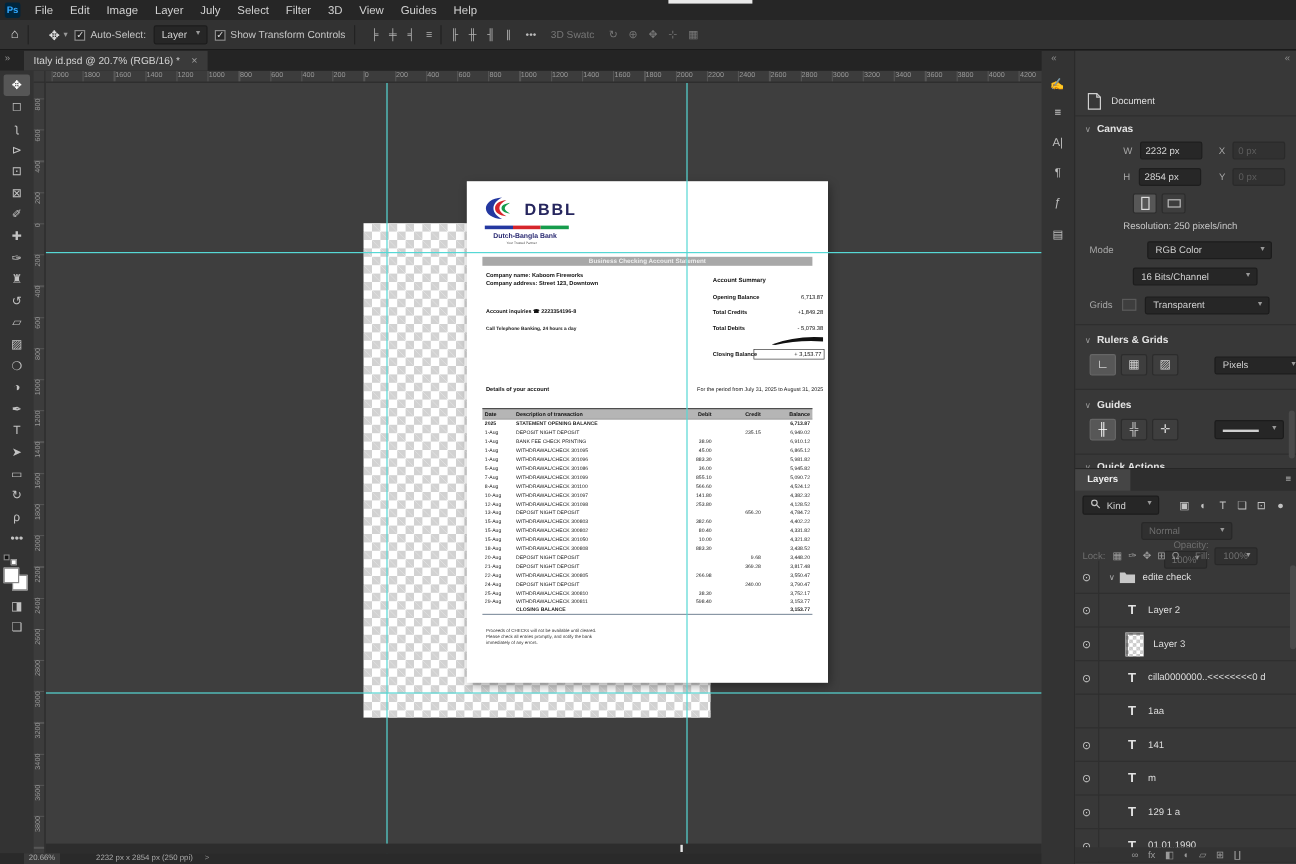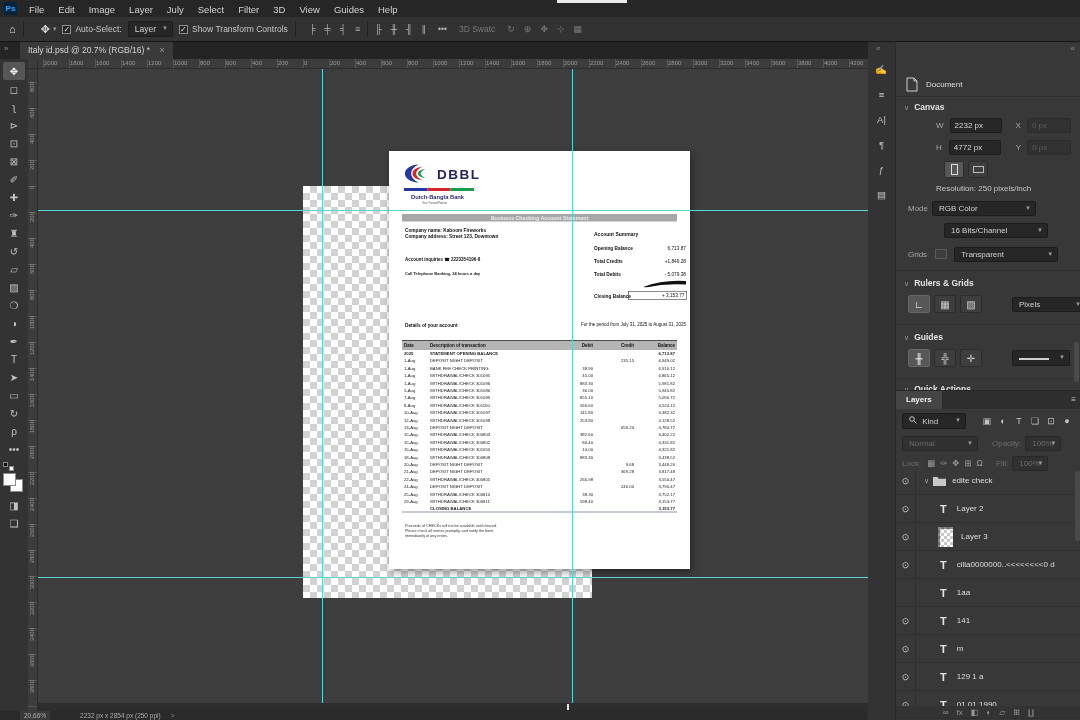--- a/index.html
+++ b/index.html
@@ -115,21 +115,21 @@
   .orient-l { width:11px; height:7px; border:1px solid #bbb; }
   .line-sample { width:30px; height:2px; background:#cfcfcf; }
   .pscroll { position:absolute; right:1px; width:5px; background:#4a4a4a; border-radius:3px; }
 
   
   #layers-sec { position:absolute; left:0; top:348px; width:185px; height:330px; background:#383838; border-top:1px solid #262626; }
   #layers-tabrow { position:absolute; left:0; top:0; width:185px; height:18px; background:#2e2e2e; }
   #layers-tab { position:absolute; left:0; top:0; height:18px; background:#454545; color:#f0f0f0; font-weight:bold; font-size:8px; line-height:18px; padding:0 10px; }
   #layers-filter { position:absolute; left:0; top:22px; width:185px; height:16px; display:flex; align-items:center; }
   .sq-ic { width:14px; height:14px; display:flex; align-items:center; justify-content:center; color:#c2c2c2; font-size:9px; margin-right:2px; }
-  #layers-blend { position:absolute; left:0; top:44px; width:185px; height:16px; display:flex; align-items:center; color:#6e6e6e; }
+  #layers-blend { position:absolute; left:0; top:44px; width:185px; height:16px; display:flex; align-items:center; color:#6e6e6e;flex-direction:column; }
   #layers-lock { position:absolute; left:0; top:64px; width:185px; height:16px; display:flex; align-items:center; color:#6e6e6e; }
   .lock-ic { color:#9c9c9c; font-size:8.5px; margin-right:5px; }
   .dd.disabled { color:#6e6e6e; background:#303030; border-color:#282828; }
   #layer-rows { position:absolute; left:0; top:76px; width:185px; height:254px; overflow:hidden; }
   .layer-row { position:relative; width:185px; height:28px; border-bottom:1px solid #2f2f2f; display:flex; align-items:center; }
   .eye-col { width:20px; height:28px; border-right:1px solid #2f2f2f; display:flex; align-items:center; justify-content:center; color:#c6c6c6; font-size:9px; }
   .layer-row.is-hidden .eye-col .eye { visibility:hidden; }
   .layer-row .grp-chev { display:none; color:#aaa; font-size:7px; margin:0 4px 0 8px; }
   .layer-row .grp-folder { display:none; margin-right:6px; }
   .layer-row .t-ic { display:none; font-size:11px; font-weight:bold; color:#e2e2e2; margin:0 10px 0 24px; }
@@ -575,37 +575,37 @@
   <div class="section-h" style="left:8px;top:60px"><span class="sh-chev">∨</span><span>Canvas</span></div>
 
   <div class="prow" style="top:76px;left:40px;height:14px">
     <span class="plabel" style="margin-right:6px">W</span>
     <span class="pfield" style="width:52px">2232 px</span>
     <span class="plabel" style="margin:0 6px 0 14px">X</span>
     <span class="pfield disabled" style="width:44px">0 px</span>
   </div>
   <div class="prow" style="top:98px;left:40px;height:14px">
     <span class="plabel" style="margin-right:7px">H</span>
-    <span class="pfield" style="width:52px">4772 px</span>
+    <span class="pfield" style="width:52px">2854 px</span>
     <span class="plabel" style="margin:0 6px 0 15px">Y</span>
     <span class="pfield disabled" style="width:44px">0 px</span>
   </div>
   <div class="prow" style="top:118px;left:48px;height:18px">
     <span class="orient-btn active">
         <span class="orient-p"></span>
       </span>
     <span class="orient-btn">
         <span class="orient-l"></span>
       </span>
   </div>
   <div class="prow" style="top:140px;left:40px;height:12px">
     <span style="color:#c6c6c6">Resolution: 250 pixels/inch</span>
   </div>
   <div class="prow" style="top:158px;left:12px;height:16px">
-    <span class="plabel" style="margin-right:4px">Mode</span>
+    <span class="plabel" style="margin-right:28px">Mode</span>
     <span class="dd" style="width:104px;margin:0"><span>RGB Color</span><span class="dd-caret">▼</span></span>
   </div>
   <div class="prow" style="top:180px;left:48px;height:16px">
     <span class="dd" style="width:104px;margin:0"><span>16 Bits/Channel</span><span class="dd-caret">▼</span></span>
   </div>
   <div class="prow" style="top:204px;left:12px;height:16px">
     <span class="plabel" style="margin-right:8px">Grids</span>
     <span style="width:12px;height:10px;border:1px solid #5a5a5a;background:#3e3e3e;margin-right:7px"></span>
     <span class="dd" style="width:104px;margin:0"><span>Transparent</span><span class="dd-caret">▼</span></span>
   </div>

